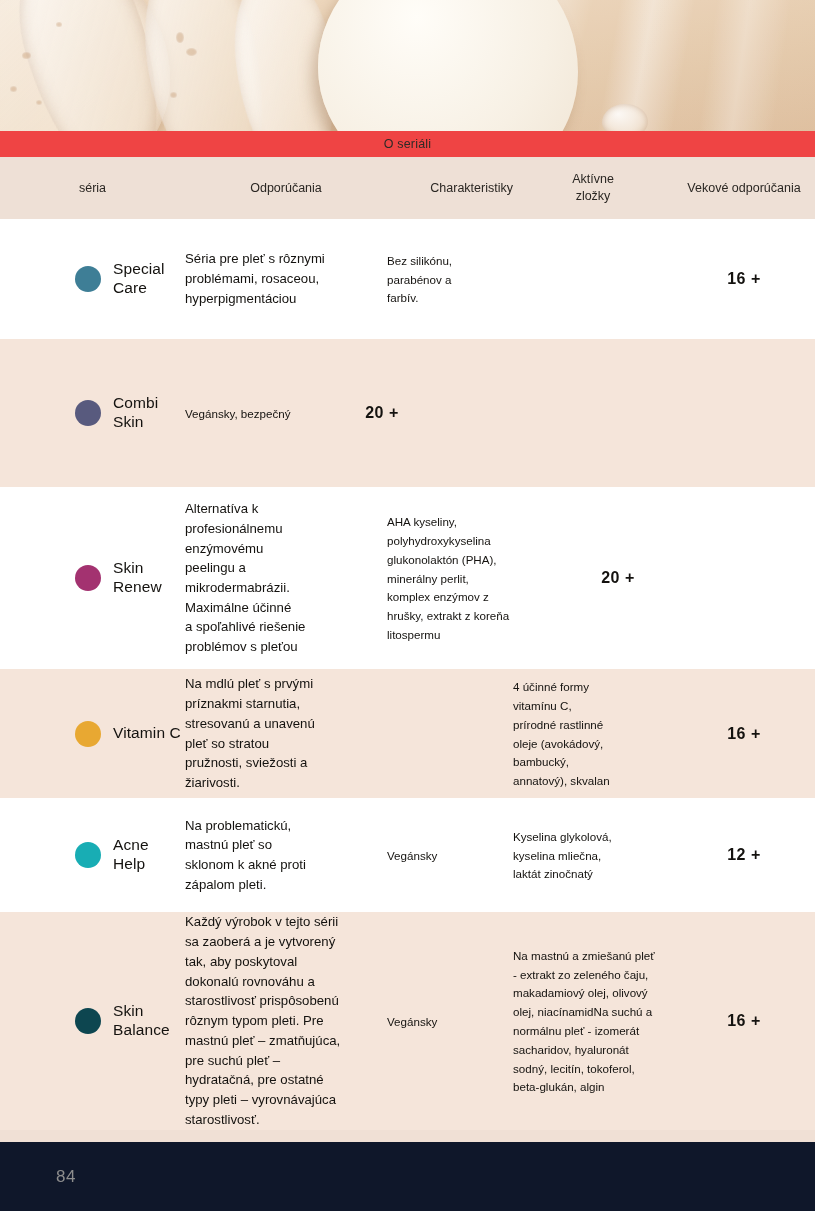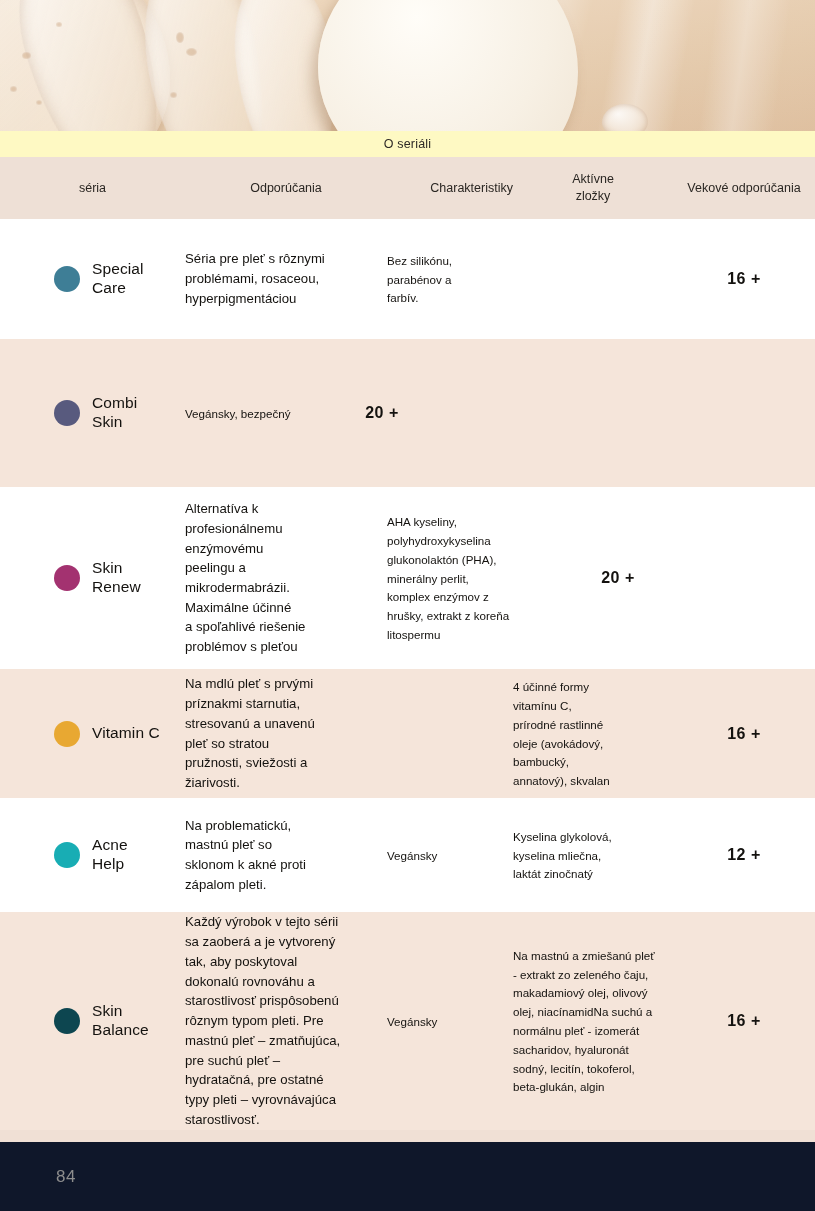--- a/index.html
+++ b/index.html
@@ -93,21 +93,21 @@
     left: 602px; top: 104px;
     width: 46px; height: 34px;
     border-radius: 50% 50% 46% 54% / 55% 52% 48% 45%;
     background: radial-gradient(ellipse at 35% 30%, rgba(255,255,255,0.85), rgba(233,210,184,0.55));
     box-shadow: inset 0 0 6px rgba(170,126,88,0.4);
   }
 
   
   .title-bar {
     height: 26px;
-    background: #fef9c3;
+    background: #ef4444;
     display: flex;
     align-items: center;
     justify-content: center;
   }
   .title-bar .title-text {
     font-size: 12.5px;
     color: #2e2a26;
     letter-spacing: 0.2px;
   }
 
@@ -129,21 +129,21 @@
 
   .row {
     display: flex;
     align-items: center;
     width: 815px;
   }
   .row.alt  { background: #f5e5da; }
   .row.plain { background: #ffffff; }
 
   
-  .c-series   { width: 185px; padding-left: 54px; display: flex; align-items: center; gap: 12px; }
+  .c-series   { width: 185px; padding-left: 75px; display: flex; align-items: center; gap: 12px; }
   .c-rec      { width: 202px; padding-right: 14px; }
   .c-char     { width: 126px; padding-right: 8px; }
   .c-act      { width: 160px; padding-right: 10px; }
   .c-age      { width: 142px; text-align: center; }
 
   
   .thead .c-series { padding-left: 0; display: block; text-align: center; width: 185px; }
   .thead .c-rec    { padding-right: 0; }
   .thead .c-char   { padding-right: 0; text-align: right; width: 126px; }
   .thead .c-act    { padding-right: 0; text-align: center; width: 160px; }

